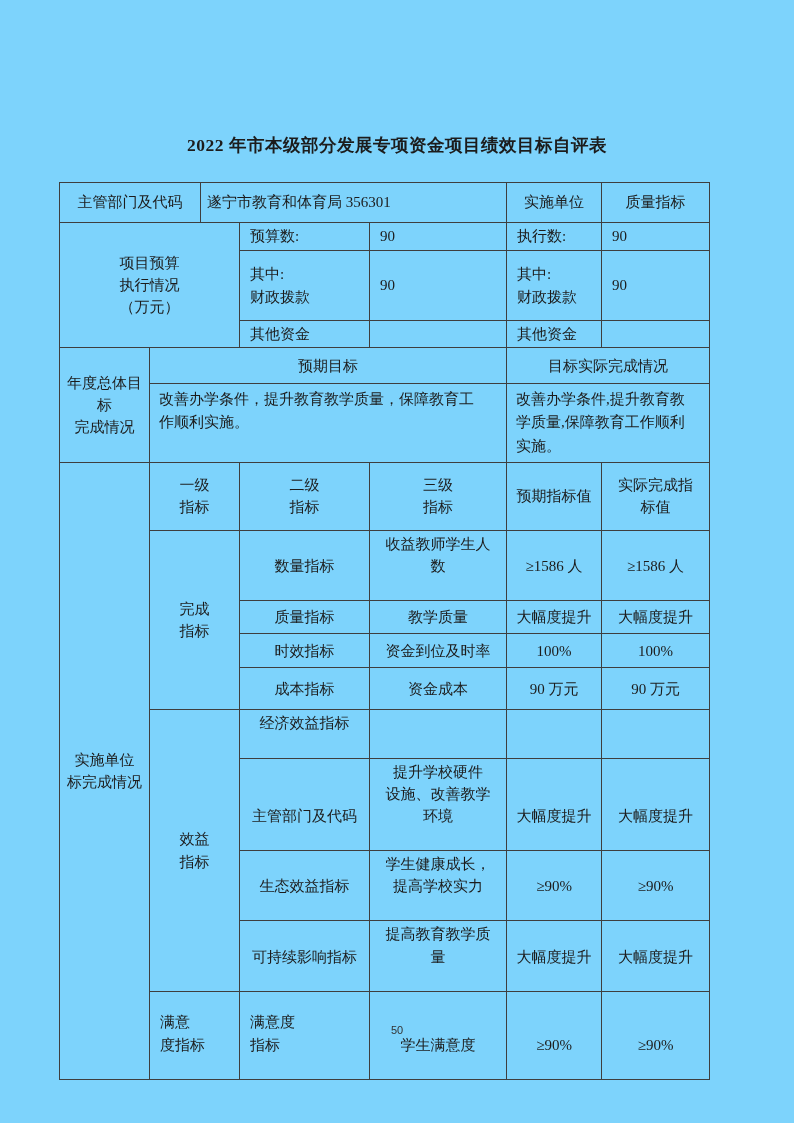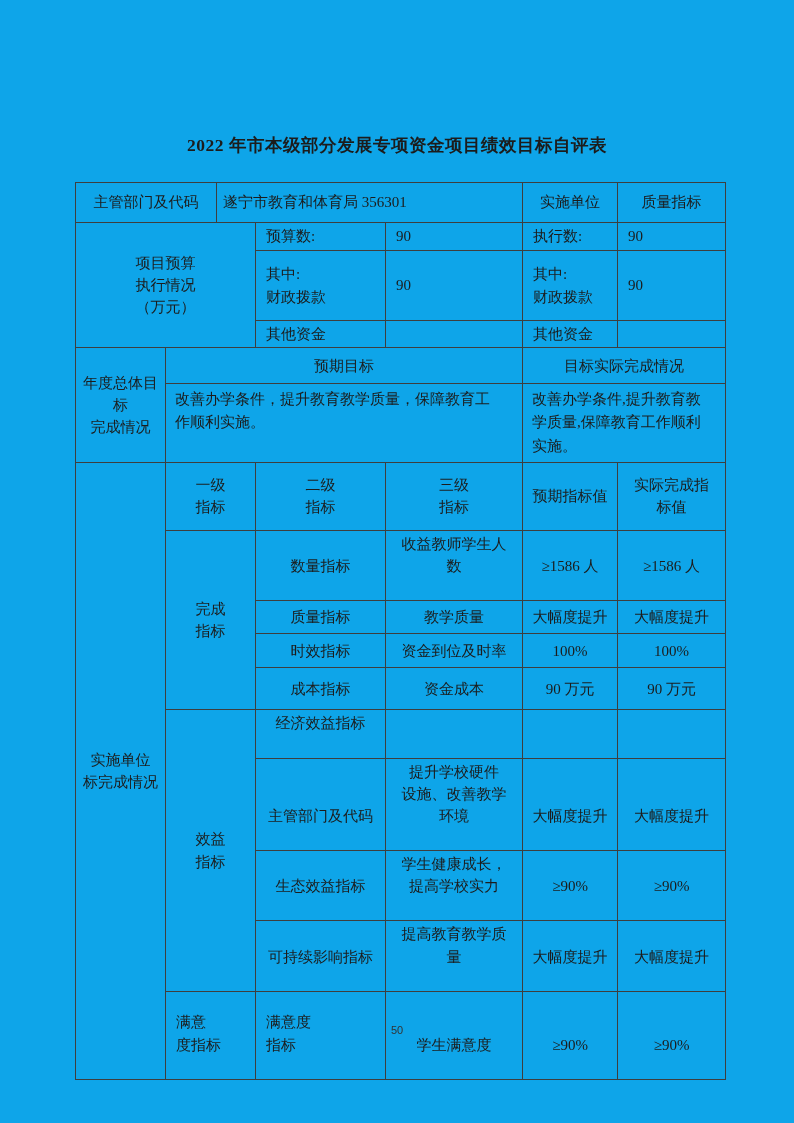--- a/index.html
+++ b/index.html
@@ -1,38 +1,38 @@
 <!DOCTYPE html>
 <html><head>
 <meta charset="utf-8">
 <style>
   html, body { margin: 0; padding: 0; background: #e8e8e8; }
   .page {
     position: relative;
     width: 794px;
     height: 1123px;
     margin: 0 auto;
-    background: #0ea5e9;
+    background: #7dd3fc;
     font-family: "Liberation Serif", "DejaVu Serif", serif;
     color: #1c1c1c;
     overflow: hidden;
   }
   .doc-title {
     position: absolute;
     top: 133px;
     left: 0;
     width: 100%;
     text-align: center;
     font-size: 17.5px;
     font-weight: bold;
     letter-spacing: 0.5px;
   }
   table.selfeval {
     position: absolute;
-    left: 75px;
+    left: 59px;
     top: 182px;
     width: 650px;
     border-collapse: collapse;
     table-layout: fixed;
   }
   td {
     border: 1.5px solid #3e3e3e;
     font-size: 15px;
     line-height: 1.48;
     padding: 2px 4px;

